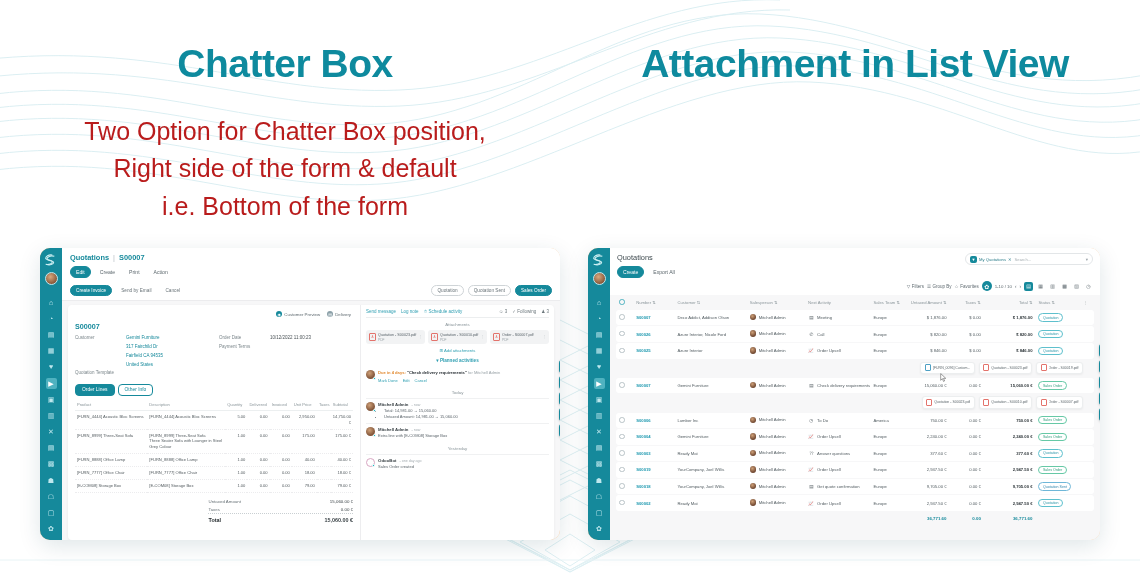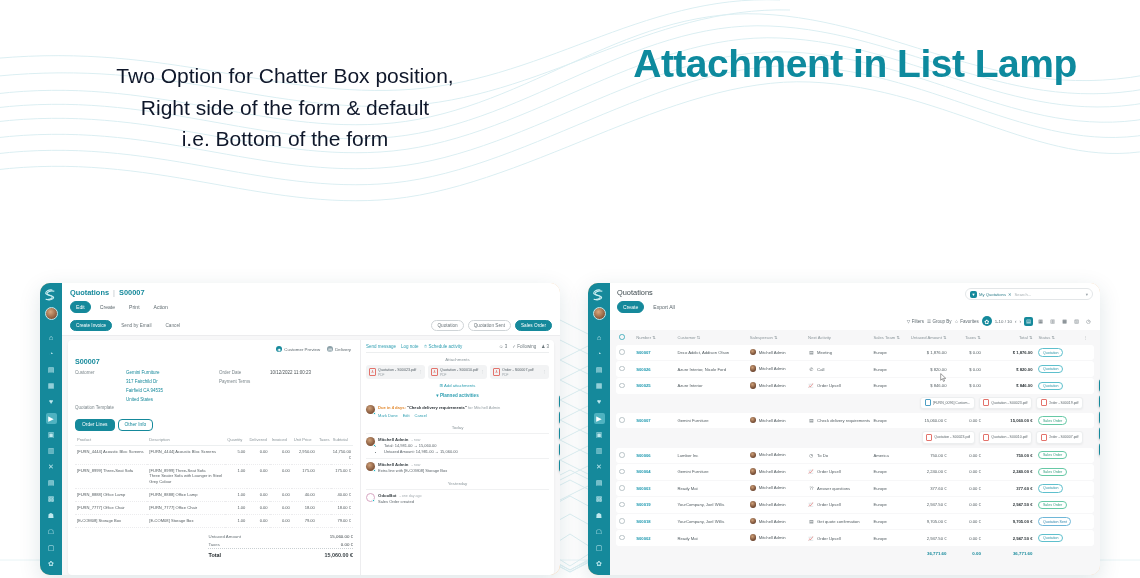--- a/index.html
+++ b/index.html
@@ -10,29 +10,28 @@
     background:#ffffff;
     position:relative; overflow:hidden;
     -webkit-font-smoothing:antialiased;
   }
   .bg-waves { position:absolute; inset:0; z-index:0; pointer-events:none; }
 
   
   .headings { position:absolute; top:0; left:0; width:1140px; height:215px; z-index:2; display:flex; }
   .hcol { flex:1; text-align:center; padding-top:44px; }
   .htitle { font-size:39px; font-weight:bold; color:#0e8a9e; letter-spacing:-0.5px; line-height:1.05; }
-  .hsub { margin-top:16px; font-size:21px; color:#0f172a; line-height:1.5; }
+  .hsub { margin-top:28px; font-size:25px; color:#b91c1c; line-height:1.5; }
 
   
   .shot {
     position:absolute; z-index:3; background:#fdba74;
     border-radius:10px; overflow:hidden;
     box-shadow:0 6px 22px rgba(0,60,80,.13);
     display:flex;
-    margin-top:35px;
   }
   #shotLeft  { left:40px;  top:248px; width:520px; height:292px; }
   #shotRight { left:588px; top:248px; width:512px; height:292px; }
 
   .sidebar {
     width:22px; background:#15899b; flex:0 0 22px;
     display:flex; flex-direction:column; align-items:center;
     padding-top:5px; gap:0px;
   }
   .sb-logo { width:16px; height:16px; color:#cdeff2; margin-bottom:3px; }
@@ -210,26 +209,27 @@
     <path d="M560,420 L600,440 L560,460"></path>
     <path d="M560,440 L600,460 L560,480"></path>
     <path d="M560,460 L600,480 L560,500"></path>
     <path d="M560,320 L600,340 L560,360"></path>
     <path d="M0,560 L570,560 M570,560 L1140,560" stroke="#e4f2f5"></path>
   </g>
 </svg>
 
 <div class="headings">
   <div class="hcol">
+    <div class="htitle">Chatter Box</div>
     <div class="hsub" style="white-space:pre-line">Two Option for Chatter Box position,
 Right side of the form &amp; default
 i.e. Bottom of the form</div>
   </div>
   <div class="hcol">
-    <div class="htitle">Attachment in List Lamp</div>
+    <div class="htitle">Attachment in List View</div>
   </div>
 </div>
 
 <div class="shot" id="shotLeft">
 
   <div class="sidebar">
     <svg class="sb-logo" viewBox="0 0 24 24" fill="none" stroke="currentColor" stroke-width="1.6">
       <path d="M17 5c-6-2-11 1-11 4s10 2 10 5-6 5-11 3"></path>
         <path d="M14 3c-6-1-10 2-10 5s10 2 10 5-5 5-10 4"></path>
     </svg>

